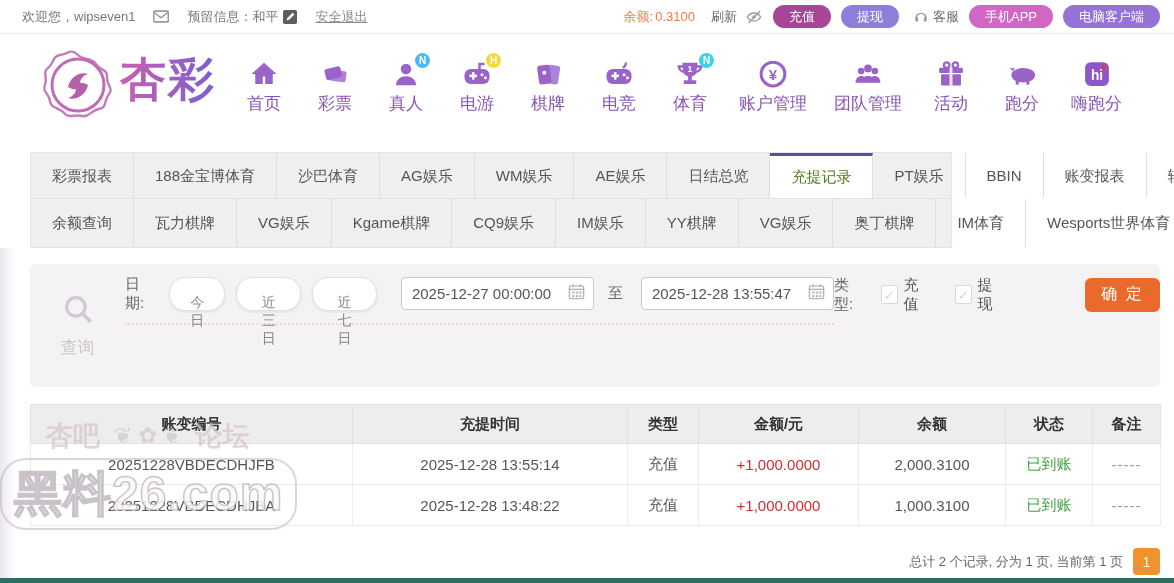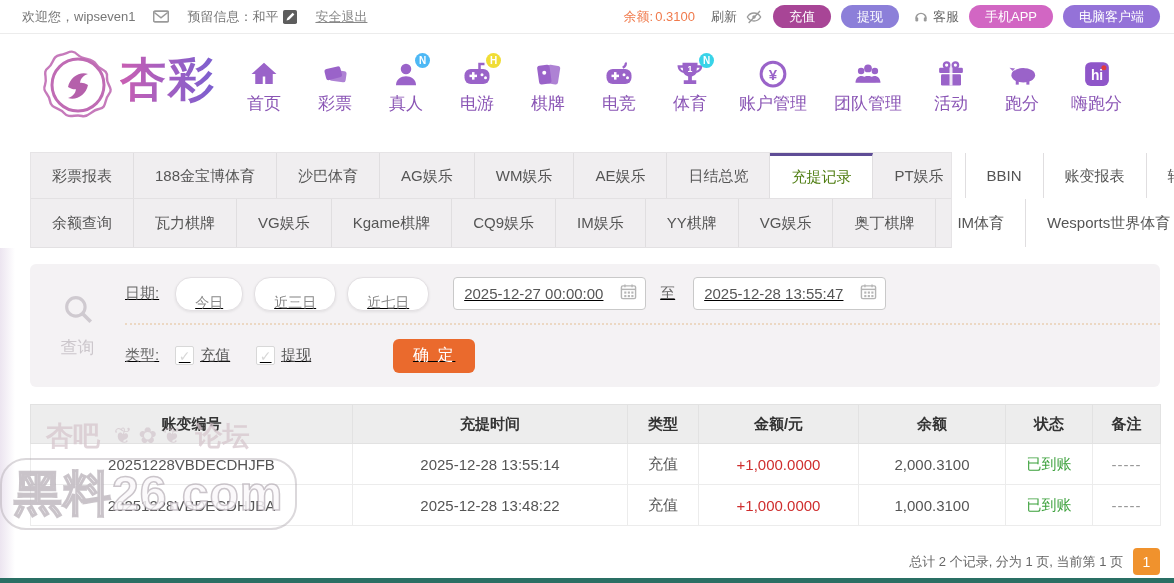--- a/index.html
+++ b/index.html
@@ -47,21 +47,21 @@
     border-right:1px solid #e0dee0; cursor:pointer; white-space:nowrap; position:relative; }
   .tab.active { background:#fff; color:#4d7c0f; border-top:3px solid #5f4d96; line-height:41px; }
   .tabs-row2 .tab { height:48px; line-height:48px; }
 
   
   .filter-panel { margin-top:16px; width:1130px; height:123px; background:#f4f2f4;
     border-radius:6px; display:flex; }
   .query-block { width:95px; display:flex; flex-direction:column; align-items:center;
     justify-content:center; color:#ccc7cc; gap:6px; }
   .query-label { font-size:17px; color:#ccc7cc; }
-  .filter-rows { flex:1; display:flex; flex-direction:column;text-decoration:underline; }
+  .filter-rows { flex:1; display:flex; flex-direction:row; }
   .f-row { display:flex; align-items:center; height:61px; gap:10px; }
   .f-row1 { border-bottom:2px dotted #ecd8c3; }
   .f-label { font-size:15px; color:#666; margin-right:6px; }
   .quick-pill { background:#fff; border:1px solid #e3e0e3; border-radius:16px; height:31px;
     padding:16px 19px; font-size:14px; color:#888; cursor:pointer; box-shadow:0 1px 3px rgba(0,0,0,.08); }
   .date-box { display:flex; align-items:center; background:#fff; border:1px solid #c9c9c9;
     border-radius:4px; height:33px; padding:0 8px 0 10px; margin-left:14px; gap:6px; }
   .date-box input { border:none; outline:none; width:150px; font-size:15px; color:#555;
     font-family:"Liberation Sans",sans-serif; background:transparent; }
   .to-label { color:#666; font-size:15px; margin:0 4px; }

